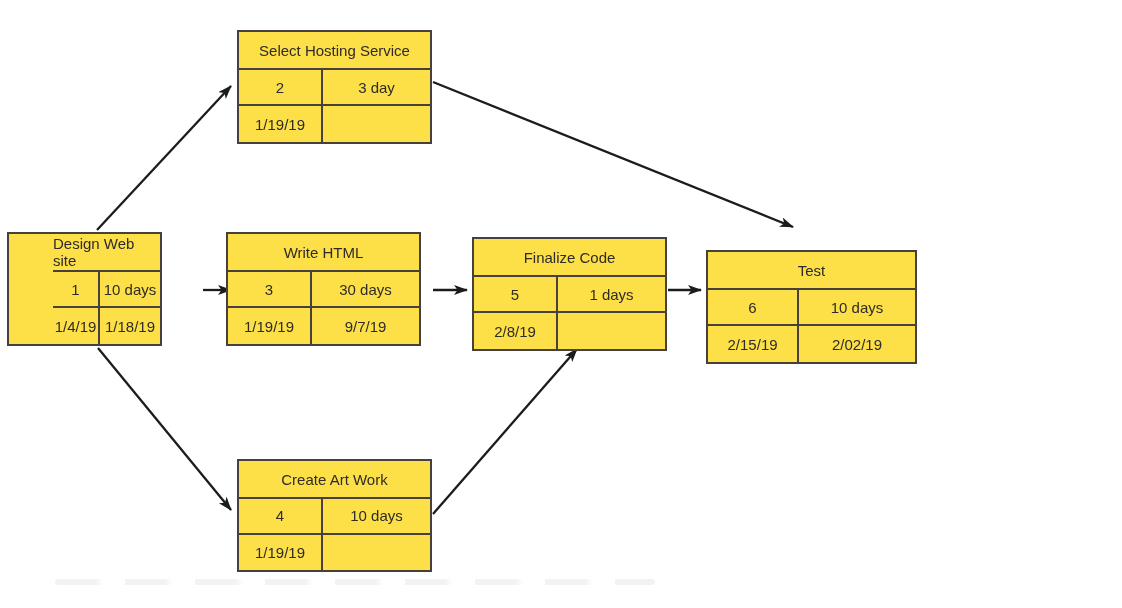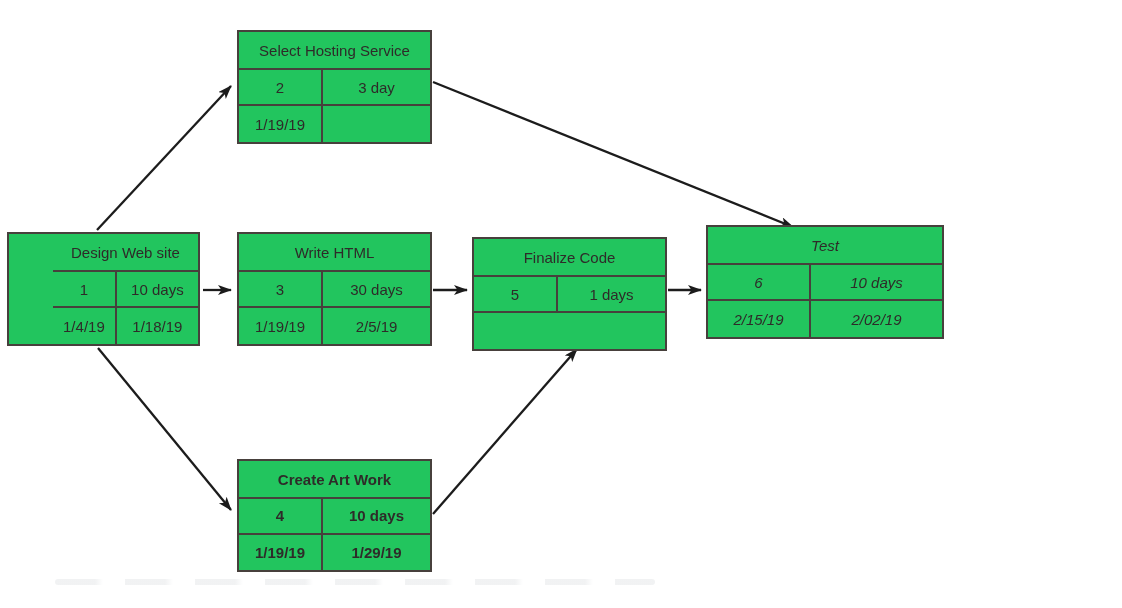--- a/index.html
+++ b/index.html
@@ -18,21 +18,21 @@
   .arrow-layer {
     position: absolute;
     left: 0; top: 0;
     width: 1122px;
     height: 608px;
   }
   .node {
     position: absolute;
     width: 195px;
     height: 114px;
-    background: #22c55e;
+    background: #fde047;
     border: 2px solid #47403c;
     box-sizing: border-box;
     display: flex;
     flex-direction: column;
     color: #2e2b29;
     font-size: 15px;
   }
   .node-title {
     flex: 0 0 36px;
     border-bottom: 2px solid #47403c;
@@ -48,26 +48,26 @@
   }
   .cell {
     display: flex;
     align-items: center;
     justify-content: center;
     box-sizing: border-box;
   }
   .cell.left  { border-right: 2px solid #47403c; }
   .cell.top   { border-bottom: 2px solid #47403c; }
 
-  .node-design   { left: 7px;   top: 232px; width: 193px; padding-left: 44px; }
+  .node-design   { left: 7px;   top: 232px; width: 155px; padding-left: 44px; }
   .node-hosting  { left: 237px; top: 30px;  }
-  .node-write    { left: 237px; top: 232px; text-align: center; }
+  .node-write    { left: 226px; top: 232px; text-align: center; }
   .node-finalize { left: 472px; top: 237px; }
-  .node-test     { left: 706px; top: 225px; width: 238px; font-style: italic; }
-  .node-create   { left: 237px; top: 459px; height: 113px; font-weight: bold; }
+  .node-test     { left: 706px; top: 250px; width: 211px; }
+  .node-create   { left: 237px; top: 459px; height: 113px; }
 
   .smudge {
     position: absolute;
     left: 55px;
     top: 579px;
     width: 600px;
     height: 6px;
     background: repeating-linear-gradient(
       90deg,
       rgba(120,130,140,0.10) 0px,
@@ -116,47 +116,47 @@
       <div class="cell left">1/19/19</div>
     </div>
   </div>
 
   <div class="node node-write">
     <div class="node-title">Write HTML</div>
     <div class="node-grid">
       <div class="cell left top">3</div>
       <div class="cell top">30 days</div>
       <div class="cell left">1/19/19</div>
-      <div class="cell">2/5/19</div>
+      <div class="cell">9/7/19</div>
     </div>
   </div>
 
   <div class="node node-finalize">
     <div class="node-title">Finalize Code</div>
     <div class="node-grid">
       <div class="cell left top">5</div>
       <div class="cell top">1 days</div>
+      <div class="cell left">2/8/19</div>
     </div>
   </div>
 
   <div class="node node-test">
     <div class="node-title">Test</div>
     <div class="node-grid">
       <div class="cell left top">6</div>
       <div class="cell top">10 days</div>
       <div class="cell left">2/15/19</div>
       <div class="cell">2/02/19</div>
     </div>
   </div>
 
   <div class="node node-create">
     <div class="node-title">Create Art Work</div>
     <div class="node-grid">
       <div class="cell left top">4</div>
       <div class="cell top">10 days</div>
       <div class="cell left">1/19/19</div>
-      <div class="cell">1/29/19</div>
     </div>
   </div>
 
   <div class="smudge"></div>
 
 </div>
 
 </body></html>

